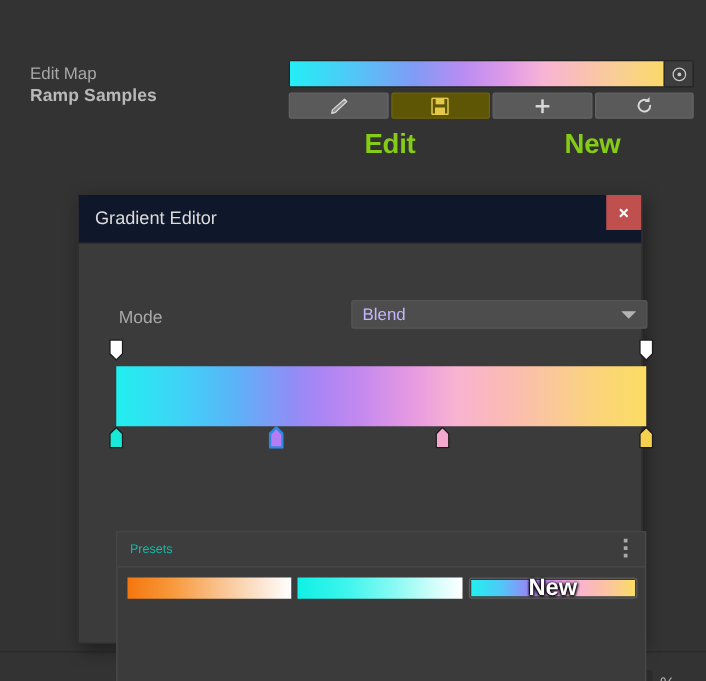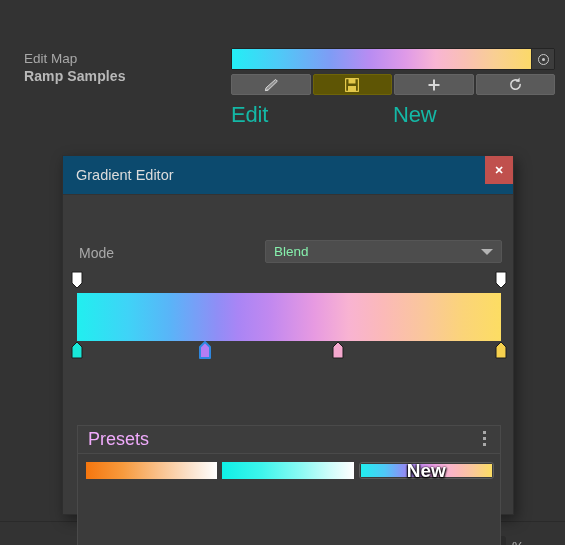--- a/index.html
+++ b/index.html
@@ -120,44 +120,44 @@
   .caption-row {
     position: absolute;
     left: 231px;
     top: 100px;
     width: 324px;
     height: 30px;
     display: flex;
   }
   .caption {
     flex: 1 1 0;
-    text-align: left;
+    text-align: center;
     font-size: 22px;
-    font-weight: normal;
-    color: #14b8a6;
+    font-weight: bold;
+    color: #84cc16;
     line-height: 30px;
     letter-spacing: -0.2px;
   }
 
   
   #gradient-editor {
     position: absolute;
     left: 62px;
     top: 155px;
     width: 452px;
     height: 360px;
     background: #3b3b3b;
     border: 1px solid #2e2e2e;
     box-sizing: border-box;
     box-shadow: 3px 5px 13px rgba(0,0,0,0.42);
   }
   .ge-titlebar {
     position: relative;
     height: 38px;
-    background: #0c4a6e;
+    background: #0f172a;
     border-bottom: 1px solid #333333;
   }
   .ge-title {
     position: absolute;
     left: 13px;
     top: 0;
     line-height: 38px;
     font-size: 14.5px;
     color: #dcdcdc;
   }
@@ -173,20 +173,21 @@
     font-weight: bold;
     display: flex;
     align-items: center;
     justify-content: center;
     cursor: pointer;
   }
 
   .ge-body {
     position: relative;
     height: 321px;
+    margin-left: 16px;
   }
 
   
   .mode-label {
     position: absolute;
     left: 16px;
     top: 50px;
     font-size: 14px;
     color: #a9a9a9;
   }
@@ -201,21 +202,21 @@
     border-radius: 2px;
     box-sizing: border-box;
     cursor: pointer;
   }
   .mode-select-value {
     position: absolute;
     left: 8px;
     top: 0;
     line-height: 21px;
     font-size: 13.5px;
-    color: #86efac;
+    color: #c4b5fd;
   }
   .mode-caret {
     position: absolute;
     right: 8px;
     top: 8px;
     width: 0; height: 0;
     border-left: 6px solid transparent;
     border-right: 6px solid transparent;
     border-top: 6px solid #b4b4b4;
   }
@@ -336,22 +337,22 @@
     position: relative;
     height: 27px;
     border-bottom: 1px solid #4a4a4a;
     background: #3d3d3d;
   }
   .presets-title {
     position: absolute;
     left: 10px;
     top: 0;
     line-height: 27px;
-    font-size: 18px;
-    color: #f0abfc;
+    font-size: 10px;
+    color: #14b8a6;
   }
   .kebab {
     position: absolute;
     right: 8px;
     top: 5px;
     width: 16px;
     height: 17px;
     cursor: pointer;
   }
   .kebab i {

